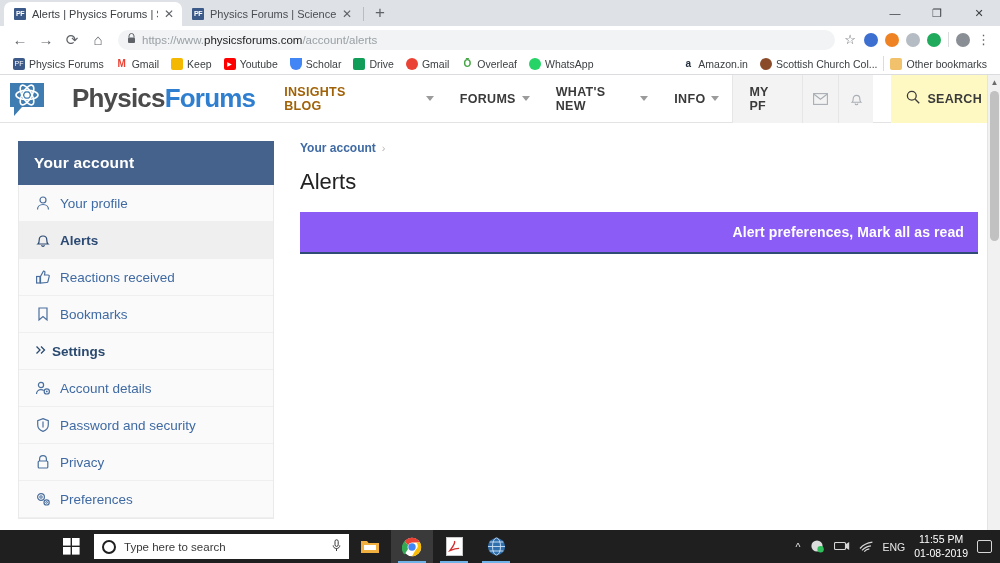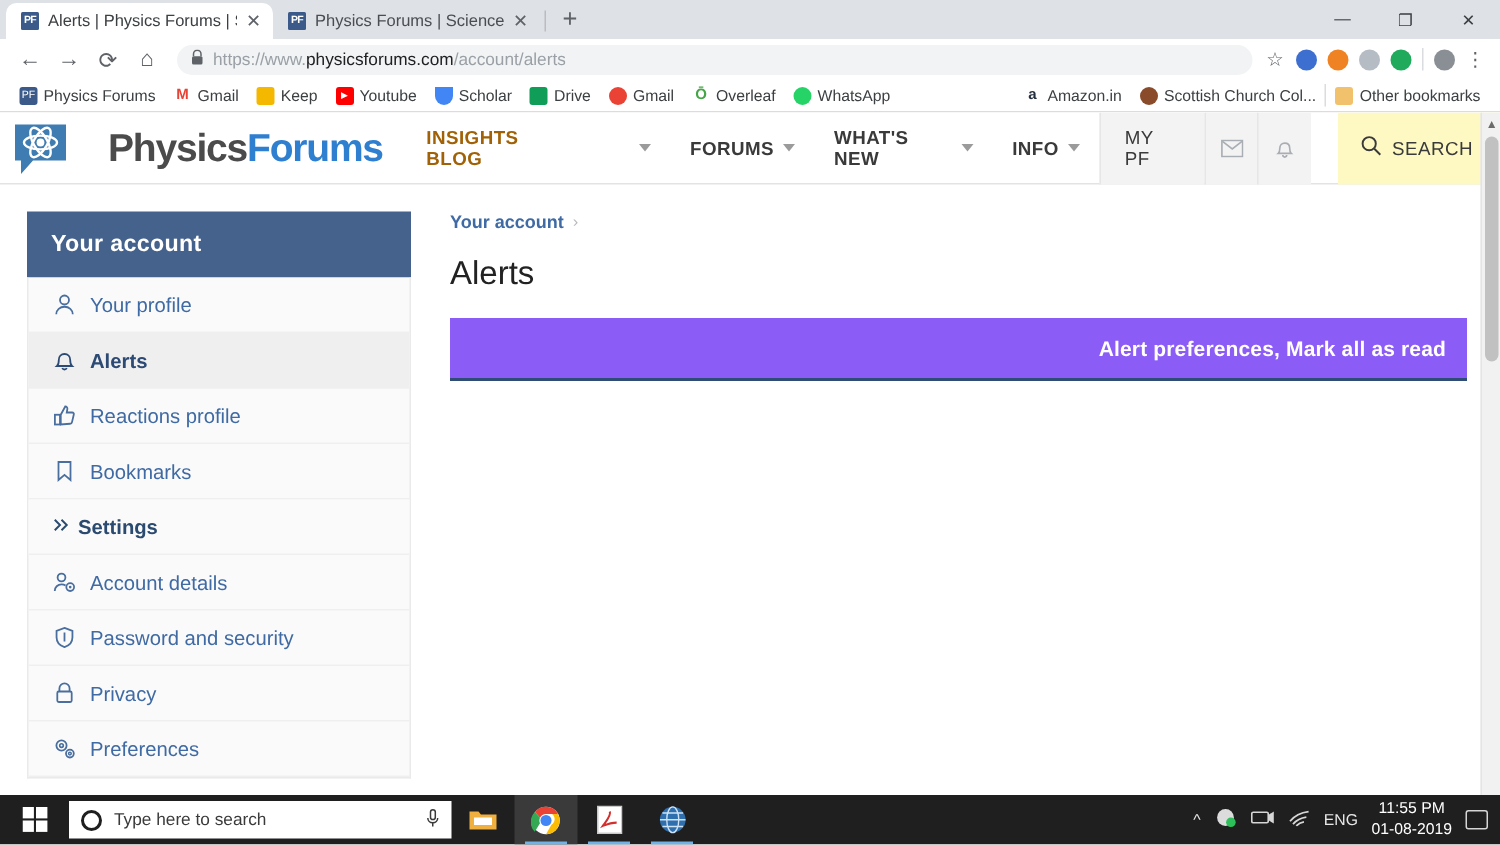--- a/index.html
+++ b/index.html
@@ -104,21 +104,21 @@
   }
   .nav-item.accent { color: #a16207; gap: 47px; }
   .caret {
     width: 0; height: 0; border-left: 4px solid transparent;
     border-right: 4px solid transparent; border-top: 5px solid #9b9b9b;
   }
   .nav-right { margin-left: auto; display: flex; align-items: stretch; height: 48px; }
   .nav-box {
     display: flex; align-items: center; justify-content: center;
     background: #f3f3f3; border-left: 1px solid #e6e6e6;
-    font-size: 12.5px; font-weight: normal; color: #3a3a3a; letter-spacing: 0.3px;
+    font-size: 12.5px; font-weight: bold; color: #3a3a3a; letter-spacing: 0.3px;
   }
   .nav-box.mypf { padding: 0 16px; }
   .nav-box.icn { width: 38px; color: #9fa6ad; font-size: 14px; }
   .nav-box.search { padding: 0 18px 0 15px; gap: 7px; background: #fef9c3; border-left: none; margin-left: 18px; }
 
   .body-area { display: flex; padding: 18px 0 0 18px; height: 418px; }
 
   .sidebar { width: 256px; flex: none; }
   .sb-head {
     background: #45628c; color: #fff; font-size: 15.5px; font-weight: bold;
@@ -159,21 +159,21 @@
   .pscroll .thumb {
     position: absolute; top: 16px; left: 2px; width: 9px; height: 150px;
     background: #c1c1c1; border-radius: 5px;
   }
   .pscroll .arw { position: absolute; left: 0; width: 13px; height: 15px;
     color: #6b6b6b; font-size: 8px; text-align: center; line-height: 15px; }
 
   
   .taskbar {
     position: absolute; left: 0; bottom: 0; width: 1000px; height: 33px;
-    background: #1f1f1f; display: flex; align-items: center;
+    background: #1f1f1f; display: flex; align-items: center; padding-left: 48px;
   }
   .start {
     width: 46px; height: 33px; display: flex; align-items: center; justify-content: center;
   }
   .srch {
     width: 255px; height: 25px; background: #fff; display: flex; align-items: center;
     gap: 8px; padding: 0 8px; font-size: 11.5px; color: #3a3a3a;
   }
   .srch .ring { width: 14px; height: 14px; border: 2px solid #1f1f1f; border-radius: 50%; flex: none; }
   .srch .txt { flex: 1 1 auto; }
@@ -382,21 +382,21 @@
             <span>Alerts</span>
           </div>
 
           <div class="sb-item">
             <span class="sb-ico">
               <svg width="16" height="16" viewBox="0 0 16 16">
                   <path d="M5.5 14V7.5l3-5.5c1 0 1.6.7 1.4 1.7L9.5 6h3.6c.8 0 1.3.7 1.1 1.4l-1.2 5c-.1.7-.6 1.1-1.3 1.1z" fill="none" stroke="#4a6f9e" stroke-width="1.2"></path>
                   <rect x="1.6" y="7.5" width="3.4" height="6.5" fill="none" stroke="#4a6f9e" stroke-width="1.2"></rect>
                 </svg>
             </span>
-            <span>Reactions profile</span>
+            <span>Reactions received</span>
           </div>
 
           <div class="sb-item">
             <span class="sb-ico">
               <svg width="16" height="16" viewBox="0 0 16 16">
                   <path d="M4 2h8v12l-4-3.4L4 14z" fill="none" stroke="#4a6f9e" stroke-width="1.2"></path>
                 </svg>
             </span>
             <span>Bookmarks</span>
           </div>

